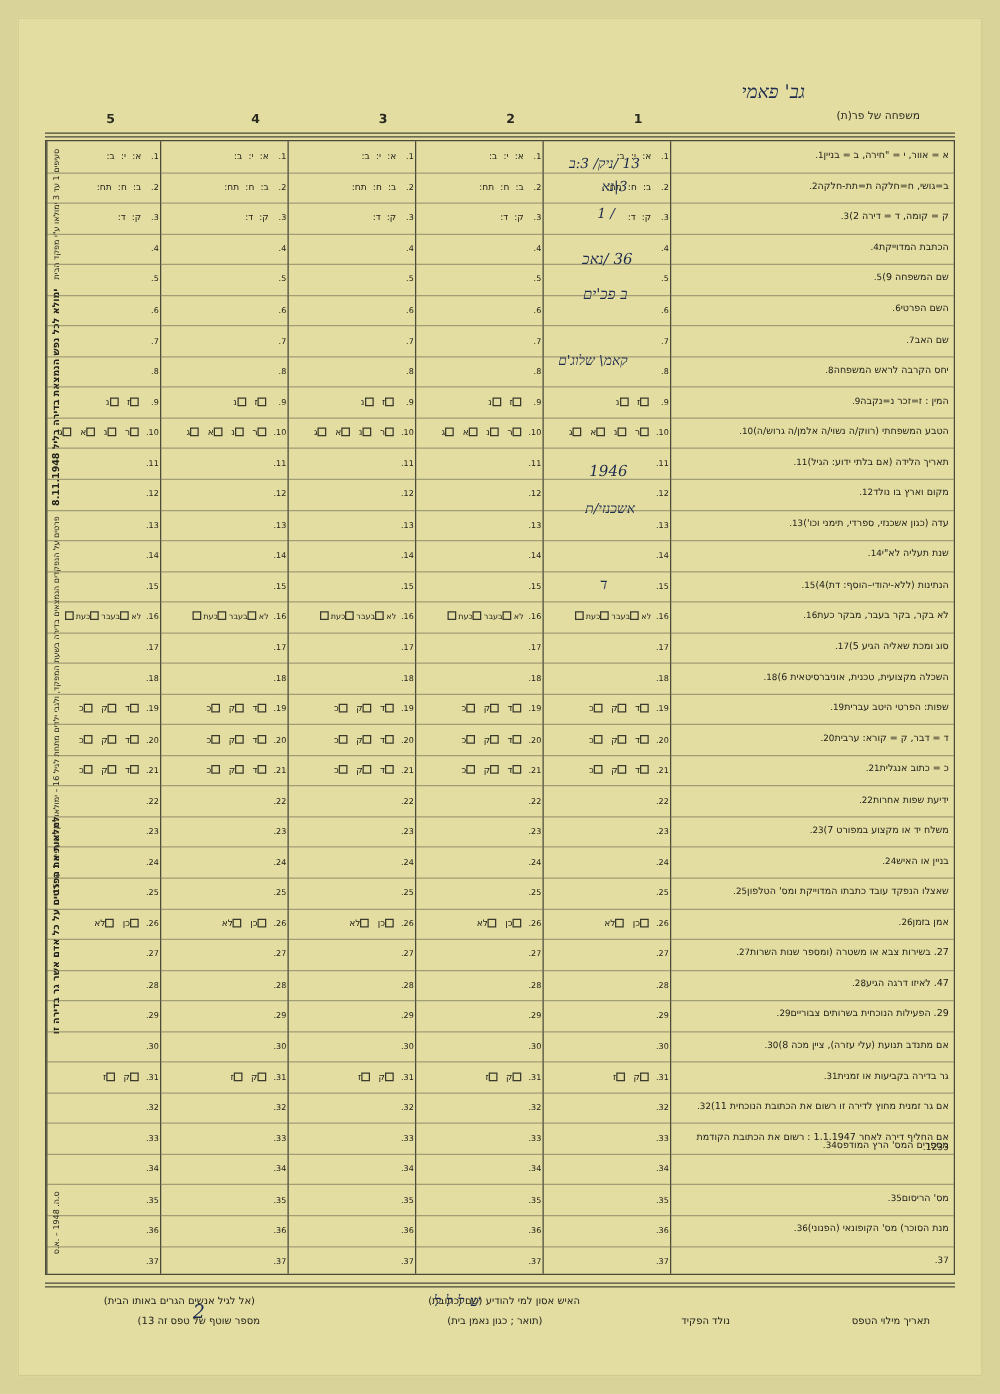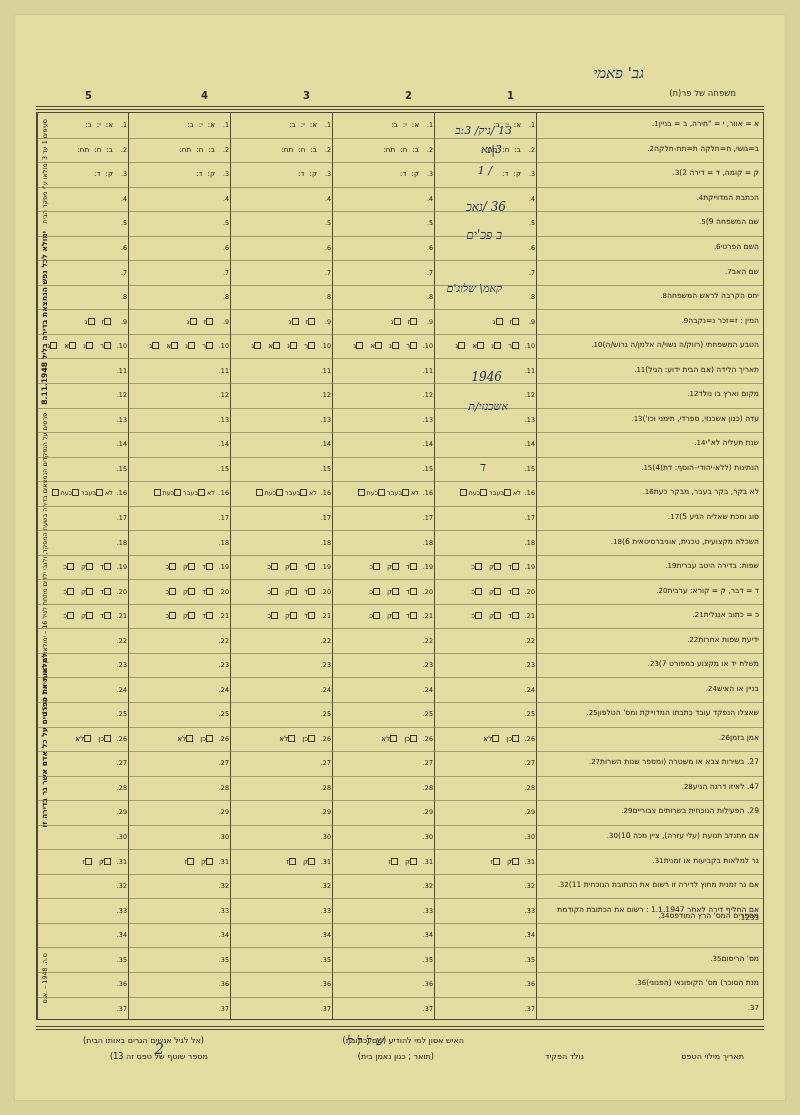--- a/index.html
+++ b/index.html
@@ -118,41 +118,41 @@
           <div class="lab" style="top: 7.3px;"><span>א = אוור, י = "חירה, ב = בניין</span><span class="num">1. </span></div>
           <div class="lab" style="top: 31.8px;"><span>ב=גושי, ח=חלקה ת=תת-חלקה</span><span class="num">2. </span></div>
           <div class="lab" style="top: 56.4px;"><span>ק = קומה, ד = דירה 2)</span><span class="num">3. </span></div>
           <div class="lab" style="top: 80.9px;"><span>הכתבת המדוייקת</span><span class="num">4. </span></div>
           <div class="lab" style="top: 105.4px;"><span>שם המשפחה 9)</span><span class="num">5. </span></div>
           <div class="lab" style="top: 130px;"><span>השם הפרטי</span><span class="num">6. </span></div>
           <div class="lab" style="top: 154.5px;"><span>שם האב</span><span class="num">7. </span></div>
           <div class="lab" style="top: 179.1px;"><span>יחס הקרבה לראש המשפחה</span><span class="num">8. </span></div>
           <div class="lab" style="top: 203.6px;"><span>המין : ז=זכר  נ=נקבה</span><span class="num">9. </span></div>
           <div class="lab two" style="top: 228.1px;"><span>הטבע המשפחתי (רווק/ה נשוי/ה אלמן/ה גרוש/ה)</span><span class="num">10. </span></div>
-          <div class="lab" style="top: 252.7px;"><span>תאריך הלידה (אם הבית ידוע: הגיל)</span><span class="num">11. </span></div>
+          <div class="lab" style="top: 252.7px;"><span>תאריך הלידה (אם בלתי ידוע: הגיל)</span><span class="num">11. </span></div>
           <div class="lab" style="top: 277.2px;"><span>מקום וארץ בו נולד</span><span class="num">12. </span></div>
           <div class="lab two" style="top: 301.8px;"><span>עדה (כגון אשכנזי, ספרדי, תימני וכו')</span><span class="num">13. </span></div>
           <div class="lab" style="top: 326.3px;"><span>שנת תעליה לא"י</span><span class="num">14. </span></div>
           <div class="lab" style="top: 350.8px;"><span>הנתינות (ללא-יהודי–הוסף: דת)4)</span><span class="num">15. </span></div>
           <div class="lab" style="top: 375.4px;"><span>לא בקר, בקר בעבר, מבקר כעת</span><span class="num">16. </span></div>
           <div class="lab" style="top: 399.9px;"><span>סוג ומכת שאליה הגיע 5)</span><span class="num">17. </span></div>
           <div class="lab two" style="top: 424.5px;"><span>השכלה מקצועית, טכנית, אוניברסיטאית 6)</span><span class="num">18. </span></div>
-          <div class="lab" style="top: 449px;"><span>שפות: בדירה היטב     עברית</span><span class="num">19. </span></div>
+          <div class="lab" style="top: 449px;"><span>שפות: הפרטי היטב     עברית</span><span class="num">19. </span></div>
           <div class="lab" style="top: 473.5px;"><span>ד = דבר, ק = קורא:     ערבית</span><span class="num">20. </span></div>
           <div class="lab" style="top: 498.1px;"><span>כ = כתוב              אנגלית</span><span class="num">21. </span></div>
           <div class="lab" style="top: 522.6px;"><span>ידיעת שפות אחרות</span><span class="num">22. </span></div>
           <div class="lab" style="top: 547.2px;"><span>משלח יד או מקצוע במפורט 7)</span><span class="num">23. </span></div>
           <div class="lab" style="top: 571.7px;"><span>בניין או האיש</span><span class="num">24. </span></div>
           <div class="lab two" style="top: 596.2px;"><span>שאצלו הנפקד עובד כתבתו המדוייקת ומס' הטלפון</span><span class="num">25. </span></div>
           <div class="lab" style="top: 620.8px;"><span>אמן בזמן</span><span class="num">26. </span></div>
           <div class="lab two" style="top: 645.3px;"><span>27. בשירות צבא או משטרה (ומספר שנות השרות</span><span class="num">27. </span></div>
           <div class="lab" style="top: 669.9px;"><span>47. לאיזו דרגה הגיע</span><span class="num">28. </span></div>
           <div class="lab two" style="top: 694.4px;"><span>29. הפעילות הנוכחית בשרותים צבוריים</span><span class="num">29. </span></div>
-          <div class="lab two" style="top: 718.9px;"><span>אם מתנדב תנועת (עלי עזרה), ציין מכה 10)</span><span class="num">30. </span></div>
-          <div class="lab" style="top: 743.5px;"><span>גר למלאות בקביעות או זמנית</span><span class="num">31. </span></div>
+          <div class="lab two" style="top: 718.9px;"><span>אם מתנדב תנועת (עלי עזרה), ציין מכה 8)</span><span class="num">30. </span></div>
+          <div class="lab" style="top: 743.5px;"><span>גר בדירה בקביעות או זמנית</span><span class="num">31. </span></div>
           <div class="lab two" style="top: 768px;"><span>אם גר זמנית מחוץ לדירה זו רשום את הכתובת הנוכחית 11)</span><span class="num">32. </span></div>
           <div class="lab two" style="top: 792.6px;"><span>אם החליף דירה לאחר 1.1.1947 : רשום את הכתובת הקודמת 12</span><span class="num">33. </span></div>
           <div class="lab" style="top: 799px;"><span>מספרים         המס' הרץ המודפס</span><span class="num">34. </span></div>
           <div class="lab" style="top: 841.6px;"><span>מס' הריסום</span><span class="num">35. </span></div>
           <div class="lab" style="top: 866.2px;"><span>מנת הסוכר)  מס' הקופונאי (הפנוני)</span><span class="num">36. </span></div>
           <div class="lab" style="top: 890.7px;"><span></span><span class="num">37. </span></div>
         </div>
       <div class="sidebar-v">
         <div class="vtext" style="top:6px;left:3px;">סעיפים 1 עד 3 ימולאו ע"י מפקד הבית</div>
         <div class="vtext b" style="top:118px;left:2px;">ימולא לכל נפש הנמצאת בדירה בליל 8.11.1948</div>

